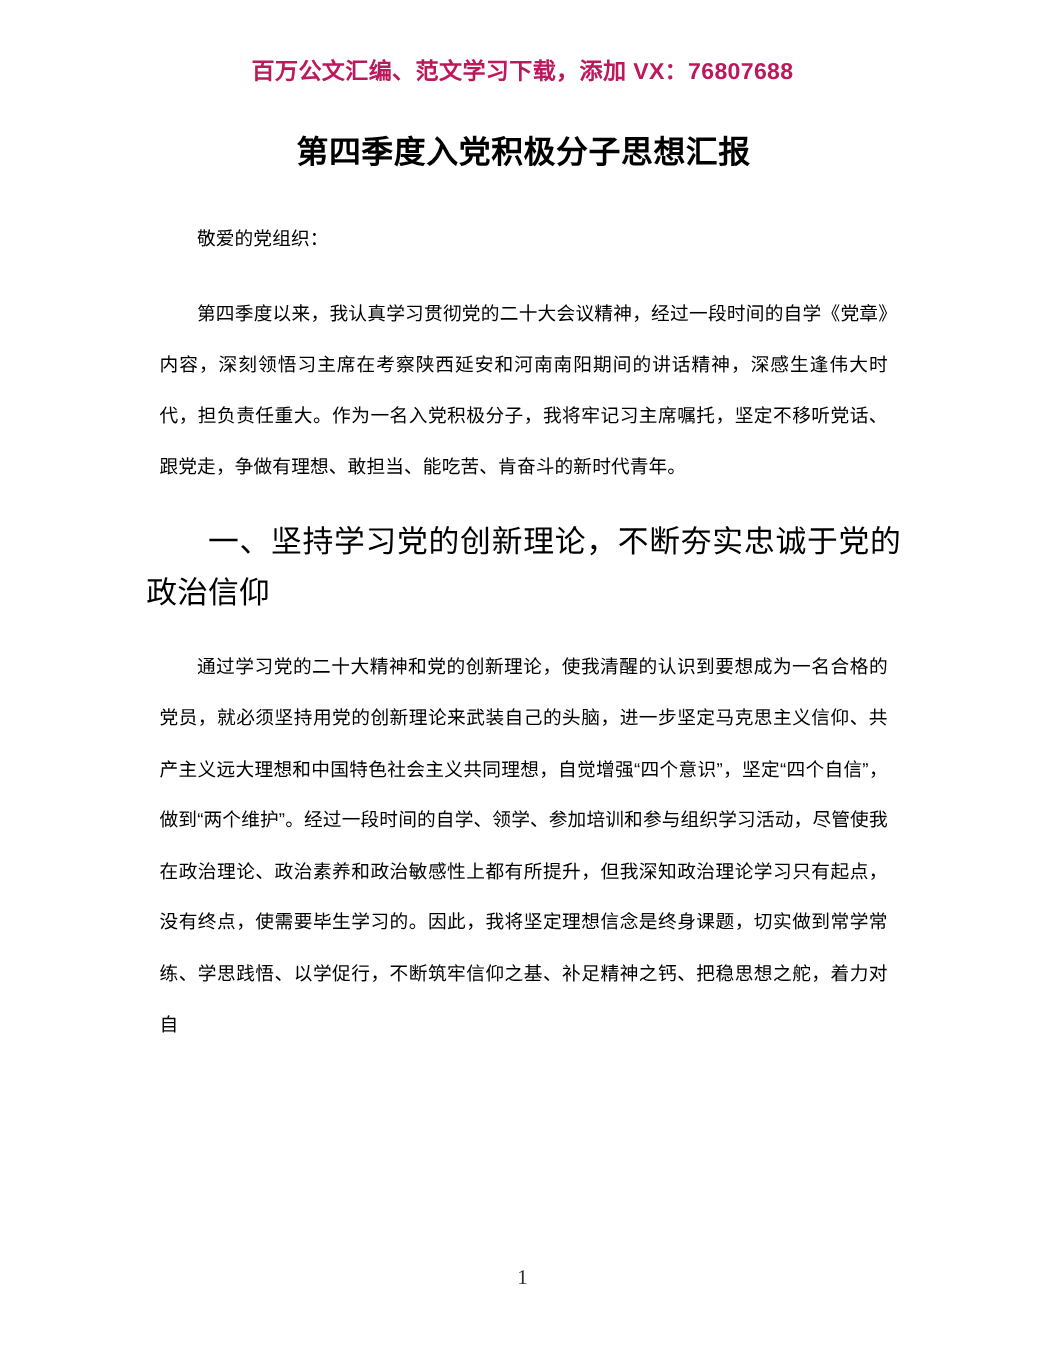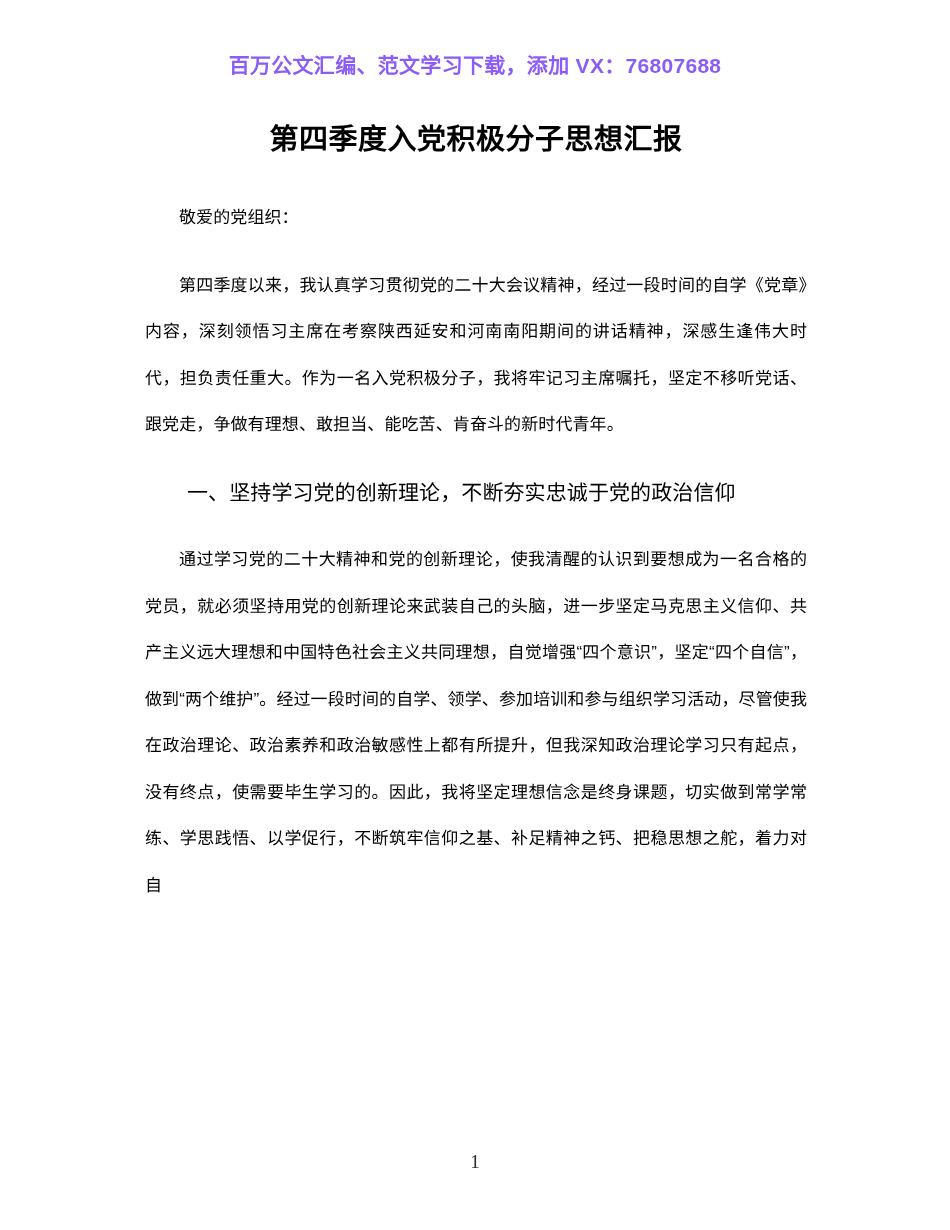--- a/index.html
+++ b/index.html
@@ -69,23 +69,23 @@
 
   .para-salutation {
     padding-top: 24px;
   }
 
   .para-gap {
     padding-top: 9px;
   }
 
   .section-heading {
-    margin: 12px;
+    margin: 0;
     padding-top: 9px;
-    font-size: 21px;
+    font-size: 28px;
     font-weight: 400;
     line-height: 46.5px;
     text-align: justify;
     text-justify: inter-ideograph;
     text-indent: 2em;
     letter-spacing: 0.1px;
     word-break: break-all;
   }
 
   
@@ -99,21 +99,21 @@
     font-size: 19px;
     color: #2b2b2b;
     line-height: 1;
   }
 </style>
 </head>
 <body>
 
 <div class="page">
 
-  <div class="promo-header" style="color:#8b5cf6">百万公文汇编、范文学习下载，添加 VX：76807688</div>
+  <div class="promo-header" style="color:#be185d">百万公文汇编、范文学习下载，添加 VX：76807688</div>
 
   <div class="doc-body">
 
     <h1 class="doc-title">第四季度入党积极分子思想汇报</h1>
 
     <p class="para para-salutation">敬爱的党组织：</p>
 
     <p class="para para-gap">第四季度以来，我认真学习贯彻党的二十大会议精神，经过一段时间的自学《党章》内容，深刻领悟习主席在考察陕西延安和河南南阳期间的讲话精神，深感生逢伟大时代，担负责任重大。作为一名入党积极分子，我将牢记习主席嘱托，坚定不移听党话、跟党走，争做有理想、敢担当、能吃苦、肯奋斗的新时代青年。</p>
 
     <h2 class="section-heading">一、坚持学习党的创新理论，不断夯实忠诚于党的政治信仰</h2>

